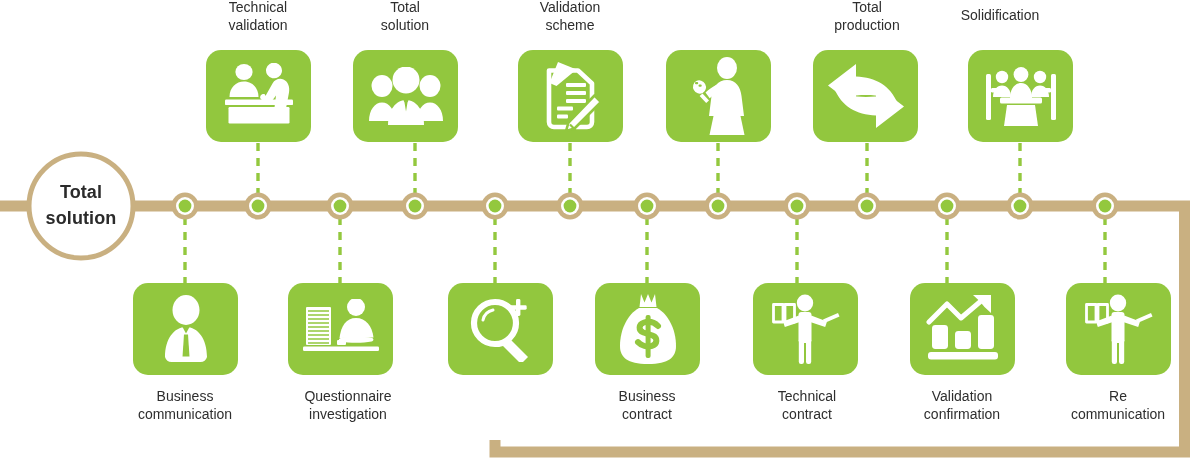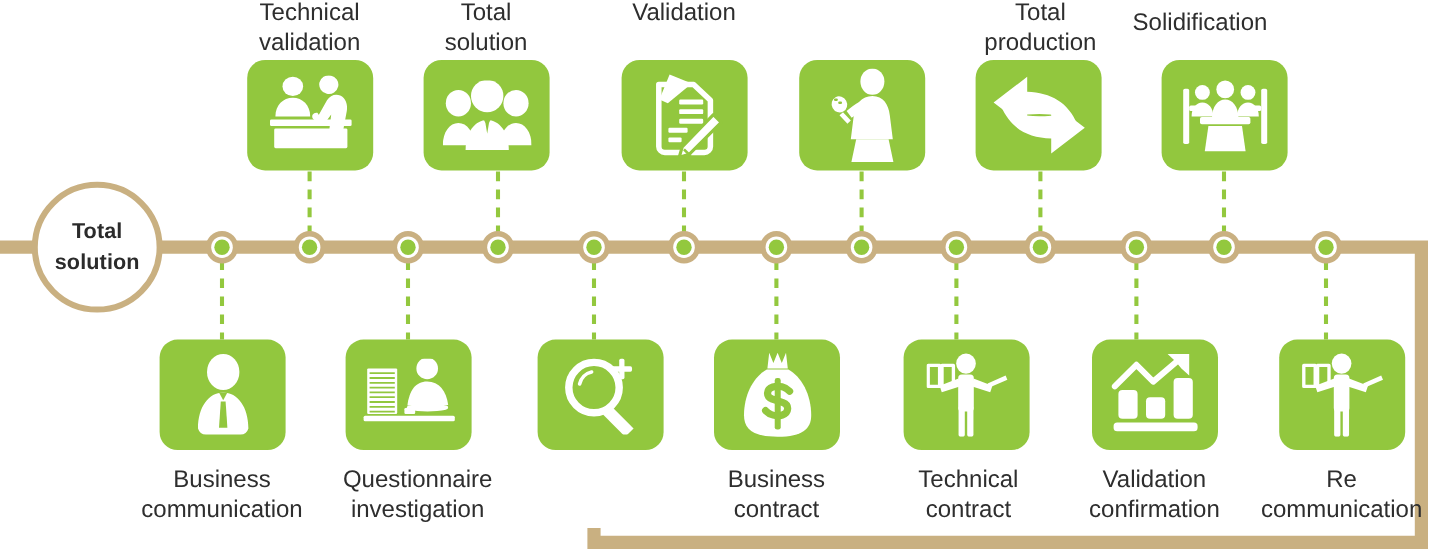--- a/index.html
+++ b/index.html
@@ -37,21 +37,21 @@
     display:flex;align-items:center;justify-content:center;
     box-sizing:border-box;
   }
   .tile svg{display:block;}
 
   
   .cap{
     position:absolute;
     width:190px;
     text-align:center;
-    font-size:20px;
+    font-size:14px;
     color:#2e2e2e;
     line-height:1.27;
     letter-spacing:0px;
   }
   .cap .l2{display:block;}
 </style>
 </head>
 <body>
 
 <div id="stage">
@@ -253,20 +253,21 @@
   <div class="cap" style="left:163px;top:-1px;">
     <span>Technical</span>
     <span class="l2">validation</span>
   </div>
   <div class="cap" style="left:310px;top:-1px;">
     <span>Total</span>
     <span class="l2">solution</span>
   </div>
   <div class="cap" style="left:475px;top:-1px;">
     <span>Validation</span>
+    <span class="l2">scheme</span>
   </div>
   <div class="cap" style="left:772px;top:-1px;">
     <span>Total</span>
     <span class="l2">production</span>
   </div>
   <div class="cap" style="left:905px;top:7px;">
     <span>Solidification</span>
     <span class="l2"></span>
   </div>
 

